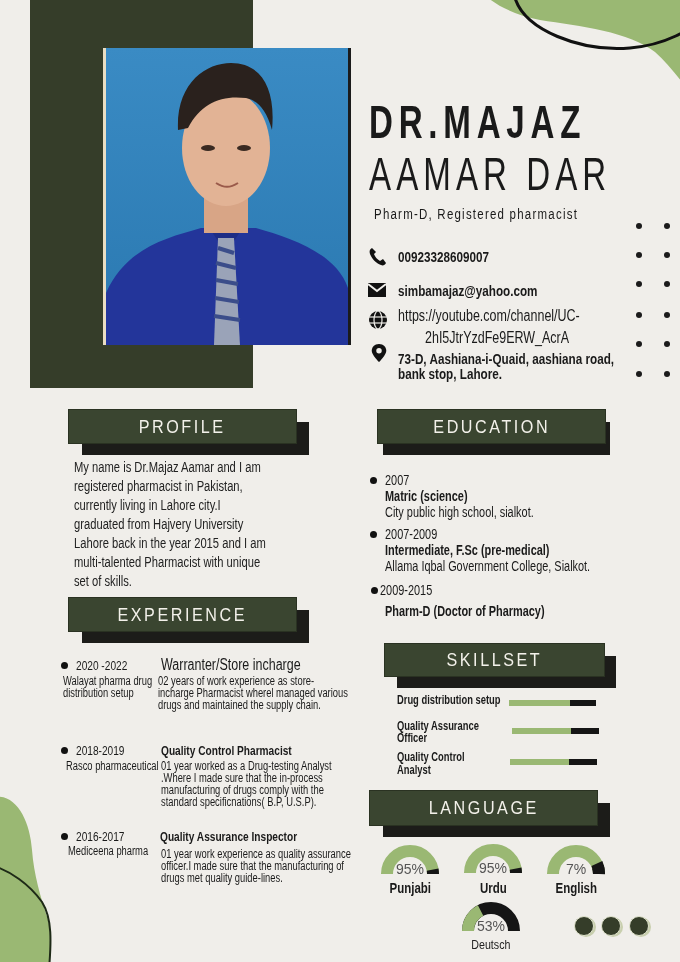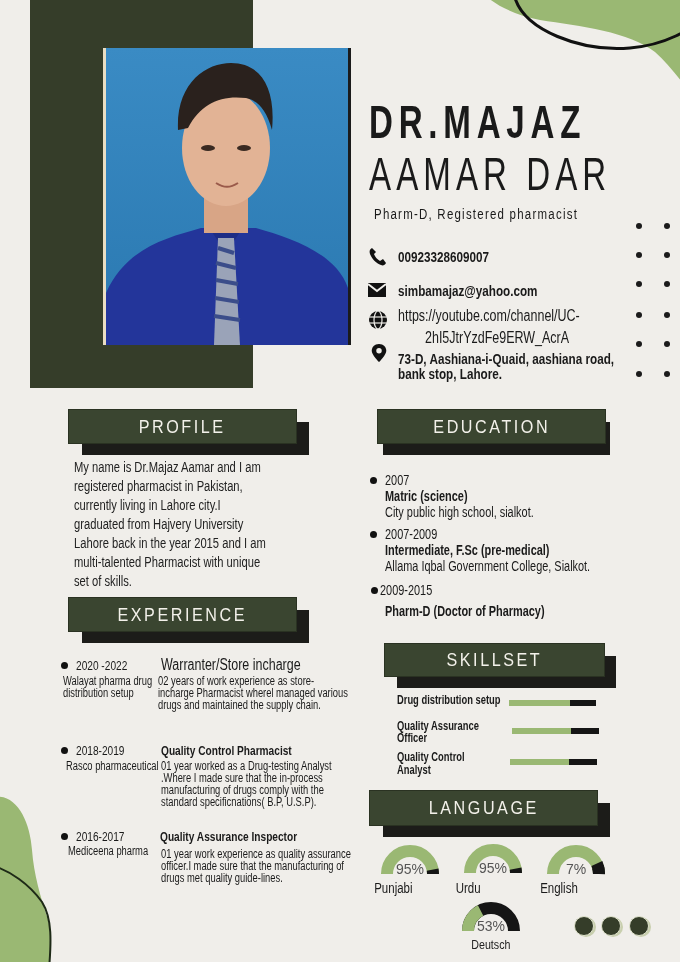--- a/index.html
+++ b/index.html
@@ -35,21 +35,21 @@
   .sec .front { position: absolute; background: #3a4530; border: 1px solid #2a3222; display: flex; align-items: center; justify-content: center; }
   .sec .front span { color: #f3f1ea; font-size: 19px; letter-spacing: 3px; transform: scaleX(0.85); display: inline-block; }
 
   .body-text { font-size: 14px; line-height: 19px; color: #222; }
   .bullet { width: 7px; height: 7px; border-radius: 50%; background: #111; }
 
   .skill-bar { height: 6px; display: flex; }
   .skill-bar .fill { background: #9ab873; height: 100%; }
   .skill-bar .rest { background: #151515; height: 100%; }
 
-  .gauge-label { font-size: 14px; font-weight: normal; text-align: left; }
+  .gauge-label { font-size: 14px; font-weight: bold; text-align: center; }
   .gauge-pct { font-size: 14px; color: #555; text-align: center; }
 
   .circle-btn { width: 18px; height: 18px; border-radius: 50%; background: #353d29;
                 box-shadow: 2px 1px 0 #c8cfae; border: 1px solid #dfe2cc; }
 </style>
 </head>
 <body>
 
 <svg class="abs deco-tr" viewBox="0 0 230 130">
   <path d="M10 0 L240 0 L240 130 C225 110 205 80 185 62 C160 42 110 36 70 30 C40 24 20 12 10 0 Z" fill="#9ab873"></path>

